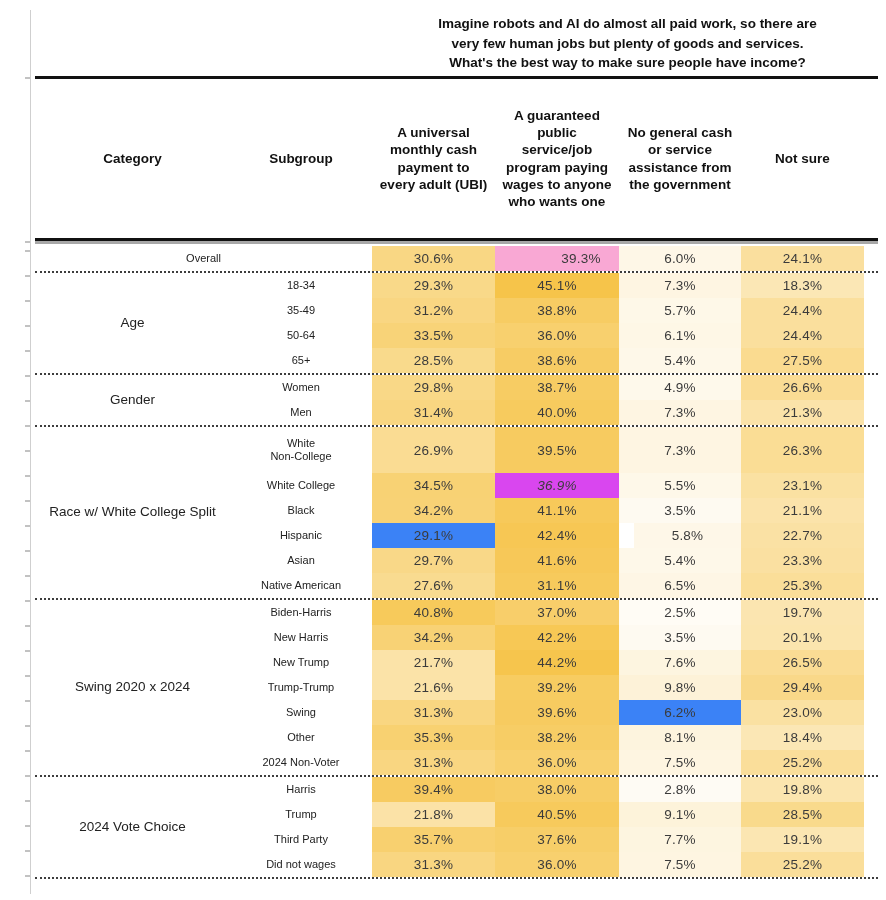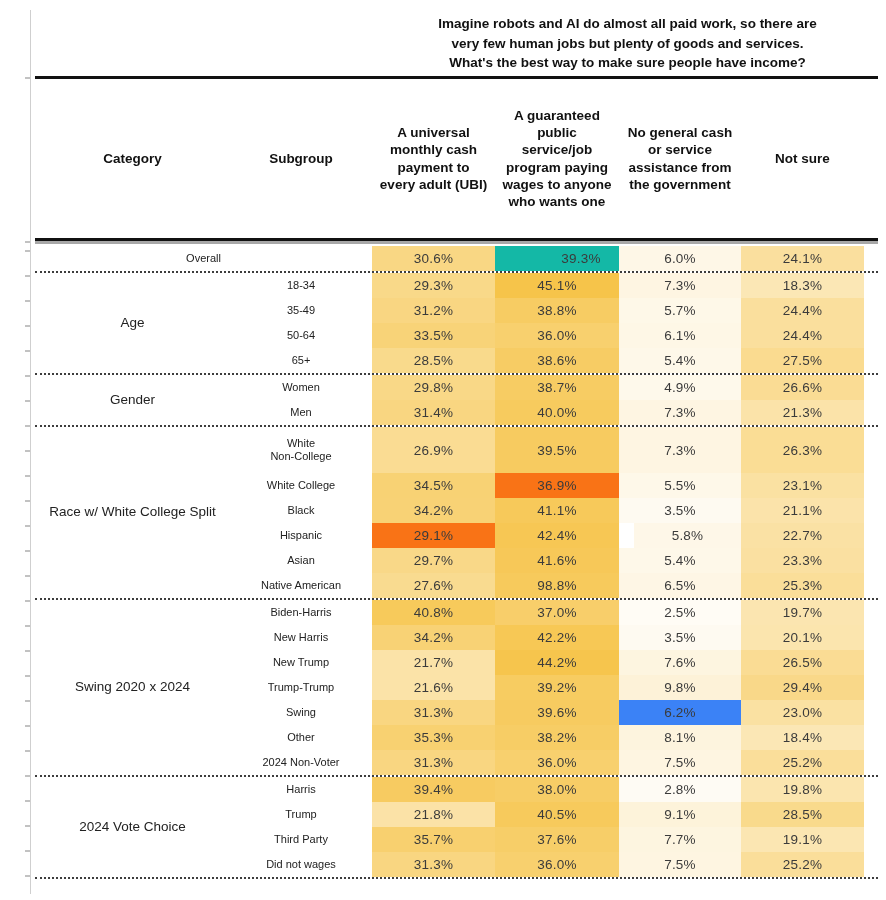--- a/index.html
+++ b/index.html
@@ -86,21 +86,21 @@
       <div class="th" style="grid-column: 6;">Not sure</div>
     </div>
 
   <div class="rule-heavy" style="top:238px"></div>
   <div class="rule-gray" style="top:241px"></div>
 
   <div class="tbody" id="tbody">
       <div class="section grid" style="grid-template-rows: 25px;">
         <div class="sub" style="grid-area: 1 / 1 / auto / span 2;">Overall</div>
         <div class="val" style="grid-area: 1 / 3; background: rgb(249, 215, 132);">30.6%</div>
-        <div class="val" style="grid-area: 1 / 4; background: #14b8a6; padding-left: 48px;">39.3%</div>
+        <div class="val" style="grid-area: 1 / 4; background: #f9a8d4; padding-left: 48px;">39.3%</div>
         <div class="val" style="grid-area: 1 / 5; background: rgb(254, 247, 231);">6.0%</div>
         <div class="val" style="grid-area: 1 / 6; background: rgb(250, 223, 158);">24.1%</div>
       </div>
       <div class="section grid" style="grid-template-rows: 25px 25px 25px 25px;">
         <div class="cat" style="grid-area: 1 / 1 / span 4; text-align: center;">Age</div>
         <div class="sub" style="grid-area: 1 / 2;">18-34</div>
         <div class="val" style="grid-area: 1 / 3; background: rgb(249, 217, 137);">29.3%</div>
         <div class="val" style="grid-area: 1 / 4; background: rgb(246, 196, 74);">45.1%</div>
         <div class="val" style="grid-area: 1 / 5; background: rgb(254, 245, 226);">7.3%</div>
         <div class="val" style="grid-area: 1 / 6; background: rgb(251, 231, 181);">18.3%</div>
@@ -136,41 +136,41 @@
       <div class="section grid" style="grid-template-rows: 46px 25px 25px 25px 25px 25px;">
         <div class="cat" style="grid-area: 1 / 1 / span 6;">Race w/ White College Split</div>
         <div class="sub" style="grid-area: 1 / 2;">White
 Non-College</div>
         <div class="val" style="grid-area: 1 / 3; background: rgb(250, 220, 147);">26.9%</div>
         <div class="val" style="grid-area: 1 / 4; background: rgb(247, 203, 96);">39.5%</div>
         <div class="val" style="grid-area: 1 / 5; background: rgb(254, 245, 226);">7.3%</div>
         <div class="val" style="grid-area: 1 / 6; background: rgb(250, 221, 149);">26.3%</div>
         <div class="sub" style="grid-area: 2 / 2;">White College</div>
         <div class="val" style="grid-area: 2 / 3; background: rgb(248, 210, 116);">34.5%</div>
-        <div class="val" style="grid-area: 2 / 4; background: #f97316;">36.9%</div>
+        <div class="val" style="grid-area: 2 / 4; background: #d946ef; font-style: italic;">36.9%</div>
         <div class="val" style="grid-area: 2 / 5; background: rgb(254, 248, 233);">5.5%</div>
         <div class="val" style="grid-area: 2 / 6; background: rgb(250, 225, 162);">23.1%</div>
         <div class="sub" style="grid-area: 3 / 2;">Black</div>
         <div class="val" style="grid-area: 3 / 3; background: rgb(248, 210, 117);">34.2%</div>
         <div class="val" style="grid-area: 3 / 4; background: rgb(247, 201, 90);">41.1%</div>
         <div class="val" style="grid-area: 3 / 5; background: rgb(254, 250, 241);">3.5%</div>
         <div class="val" style="grid-area: 3 / 6; background: rgb(251, 227, 170);">21.1%</div>
         <div class="sub" style="grid-area: 4 / 2;">Hispanic</div>
-        <div class="val" style="grid-area: 4 / 3; background: #f97316;">29.1%</div>
+        <div class="val" style="grid-area: 4 / 3; background: #3b82f6;">29.1%</div>
         <div class="val" style="grid-area: 4 / 4; background: rgb(247, 199, 84);">42.4%</div>
         <div class="val" style="grid-area: 4 / 5; background: rgb(254, 247, 232); margin-left: 15px;">5.8%</div>
         <div class="val" style="grid-area: 4 / 6; background: rgb(250, 225, 164);">22.7%</div>
         <div class="sub" style="grid-area: 5 / 2;">Asian</div>
         <div class="val" style="grid-area: 5 / 3; background: rgb(249, 216, 136);">29.7%</div>
         <div class="val" style="grid-area: 5 / 4; background: rgb(247, 200, 88);">41.6%</div>
         <div class="val" style="grid-area: 5 / 5; background: rgb(254, 248, 233);">5.4%</div>
         <div class="val" style="grid-area: 5 / 6; background: rgb(250, 224, 161);">23.3%</div>
         <div class="sub" style="grid-area: 6 / 2;">Native American</div>
         <div class="val" style="grid-area: 6 / 3; background: rgb(249, 219, 144);">27.6%</div>
-        <div class="val" style="grid-area: 6 / 4; background: rgb(247, 202, 92);">98.8%</div>
+        <div class="val" style="grid-area: 6 / 4; background: rgb(247, 202, 92);">31.1%</div>
         <div class="val" style="grid-area: 6 / 5; background: rgb(254, 246, 229);">6.5%</div>
         <div class="val" style="grid-area: 6 / 6; background: rgb(250, 222, 153);">25.3%</div>
       </div>
       <div class="section grid" style="grid-template-rows: 25px 25px 25px 25px 25px 25px 25px;">
         <div class="cat" style="grid-area: 1 / 1 / span 7;">Swing 2020 x 2024</div>
         <div class="sub" style="grid-area: 1 / 2;">Biden-Harris</div>
         <div class="val" style="grid-area: 1 / 3; background: rgb(247, 202, 91);">40.8%</div>
         <div class="val" style="grid-area: 1 / 4; background: rgb(248, 206, 106);">37.0%</div>
         <div class="val" style="grid-area: 1 / 5; background: rgb(255, 252, 245);">2.5%</div>
         <div class="val" style="grid-area: 1 / 6; background: rgb(251, 229, 176);">19.7%</div>

